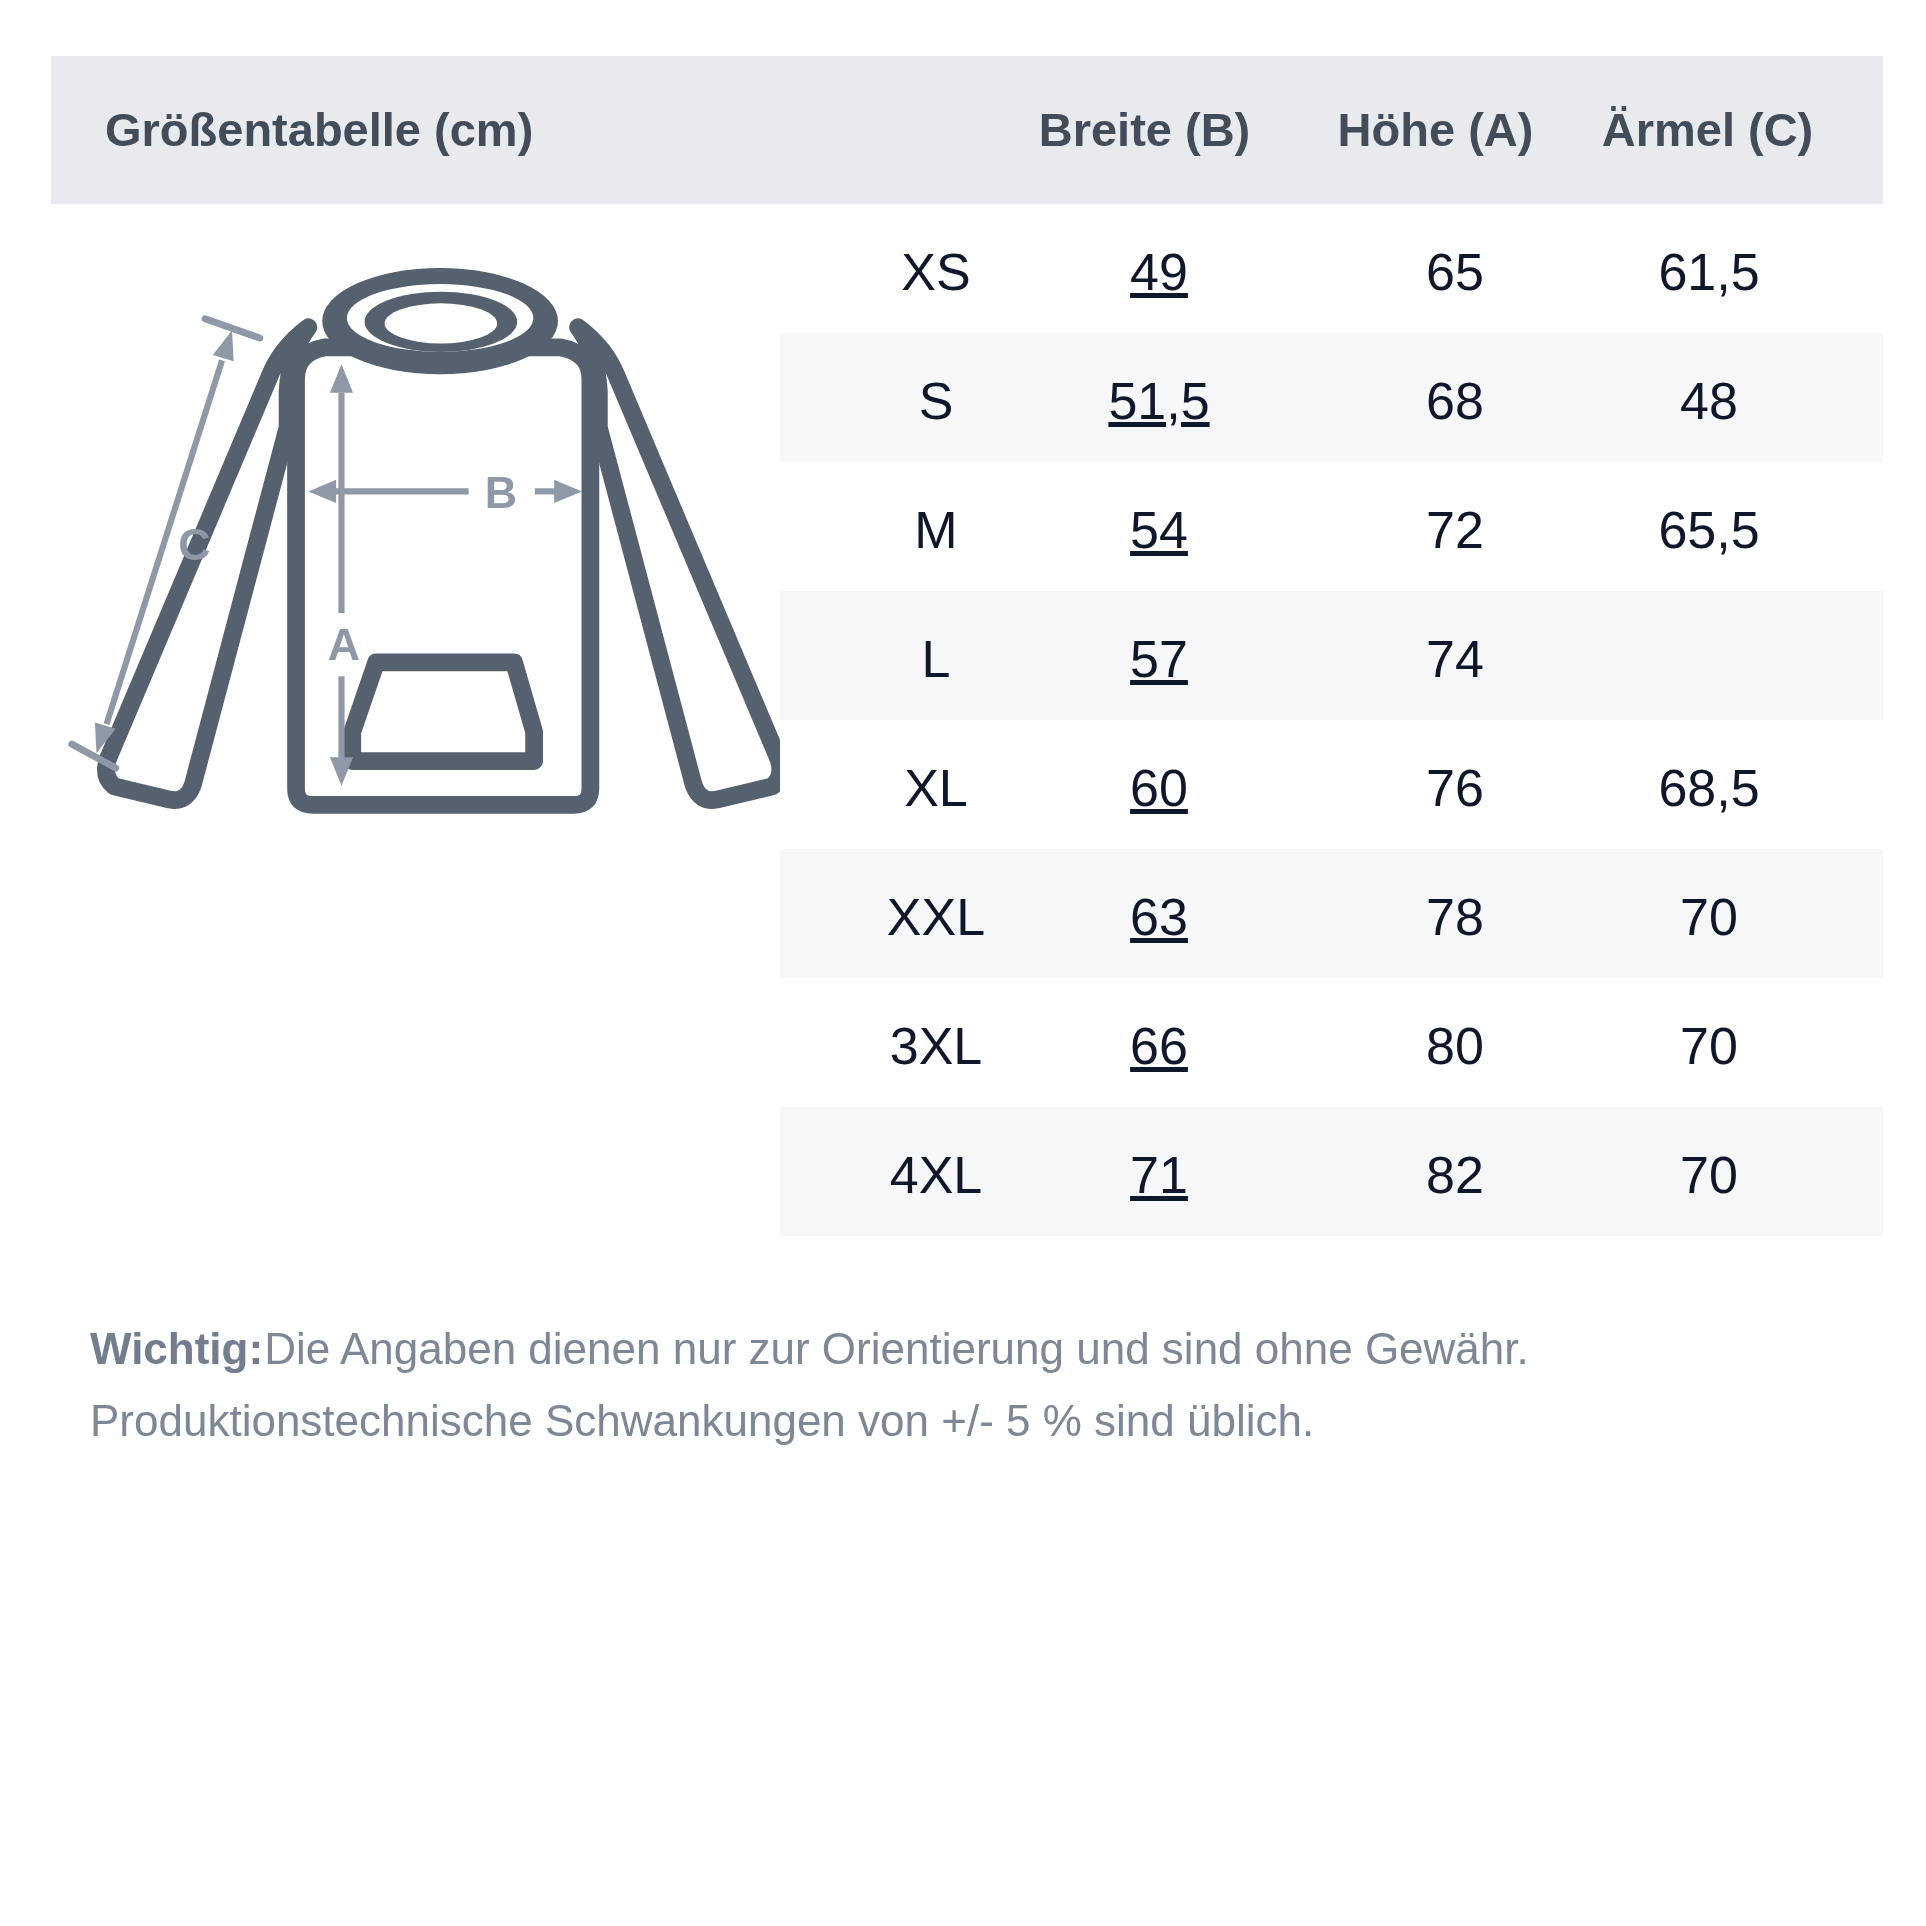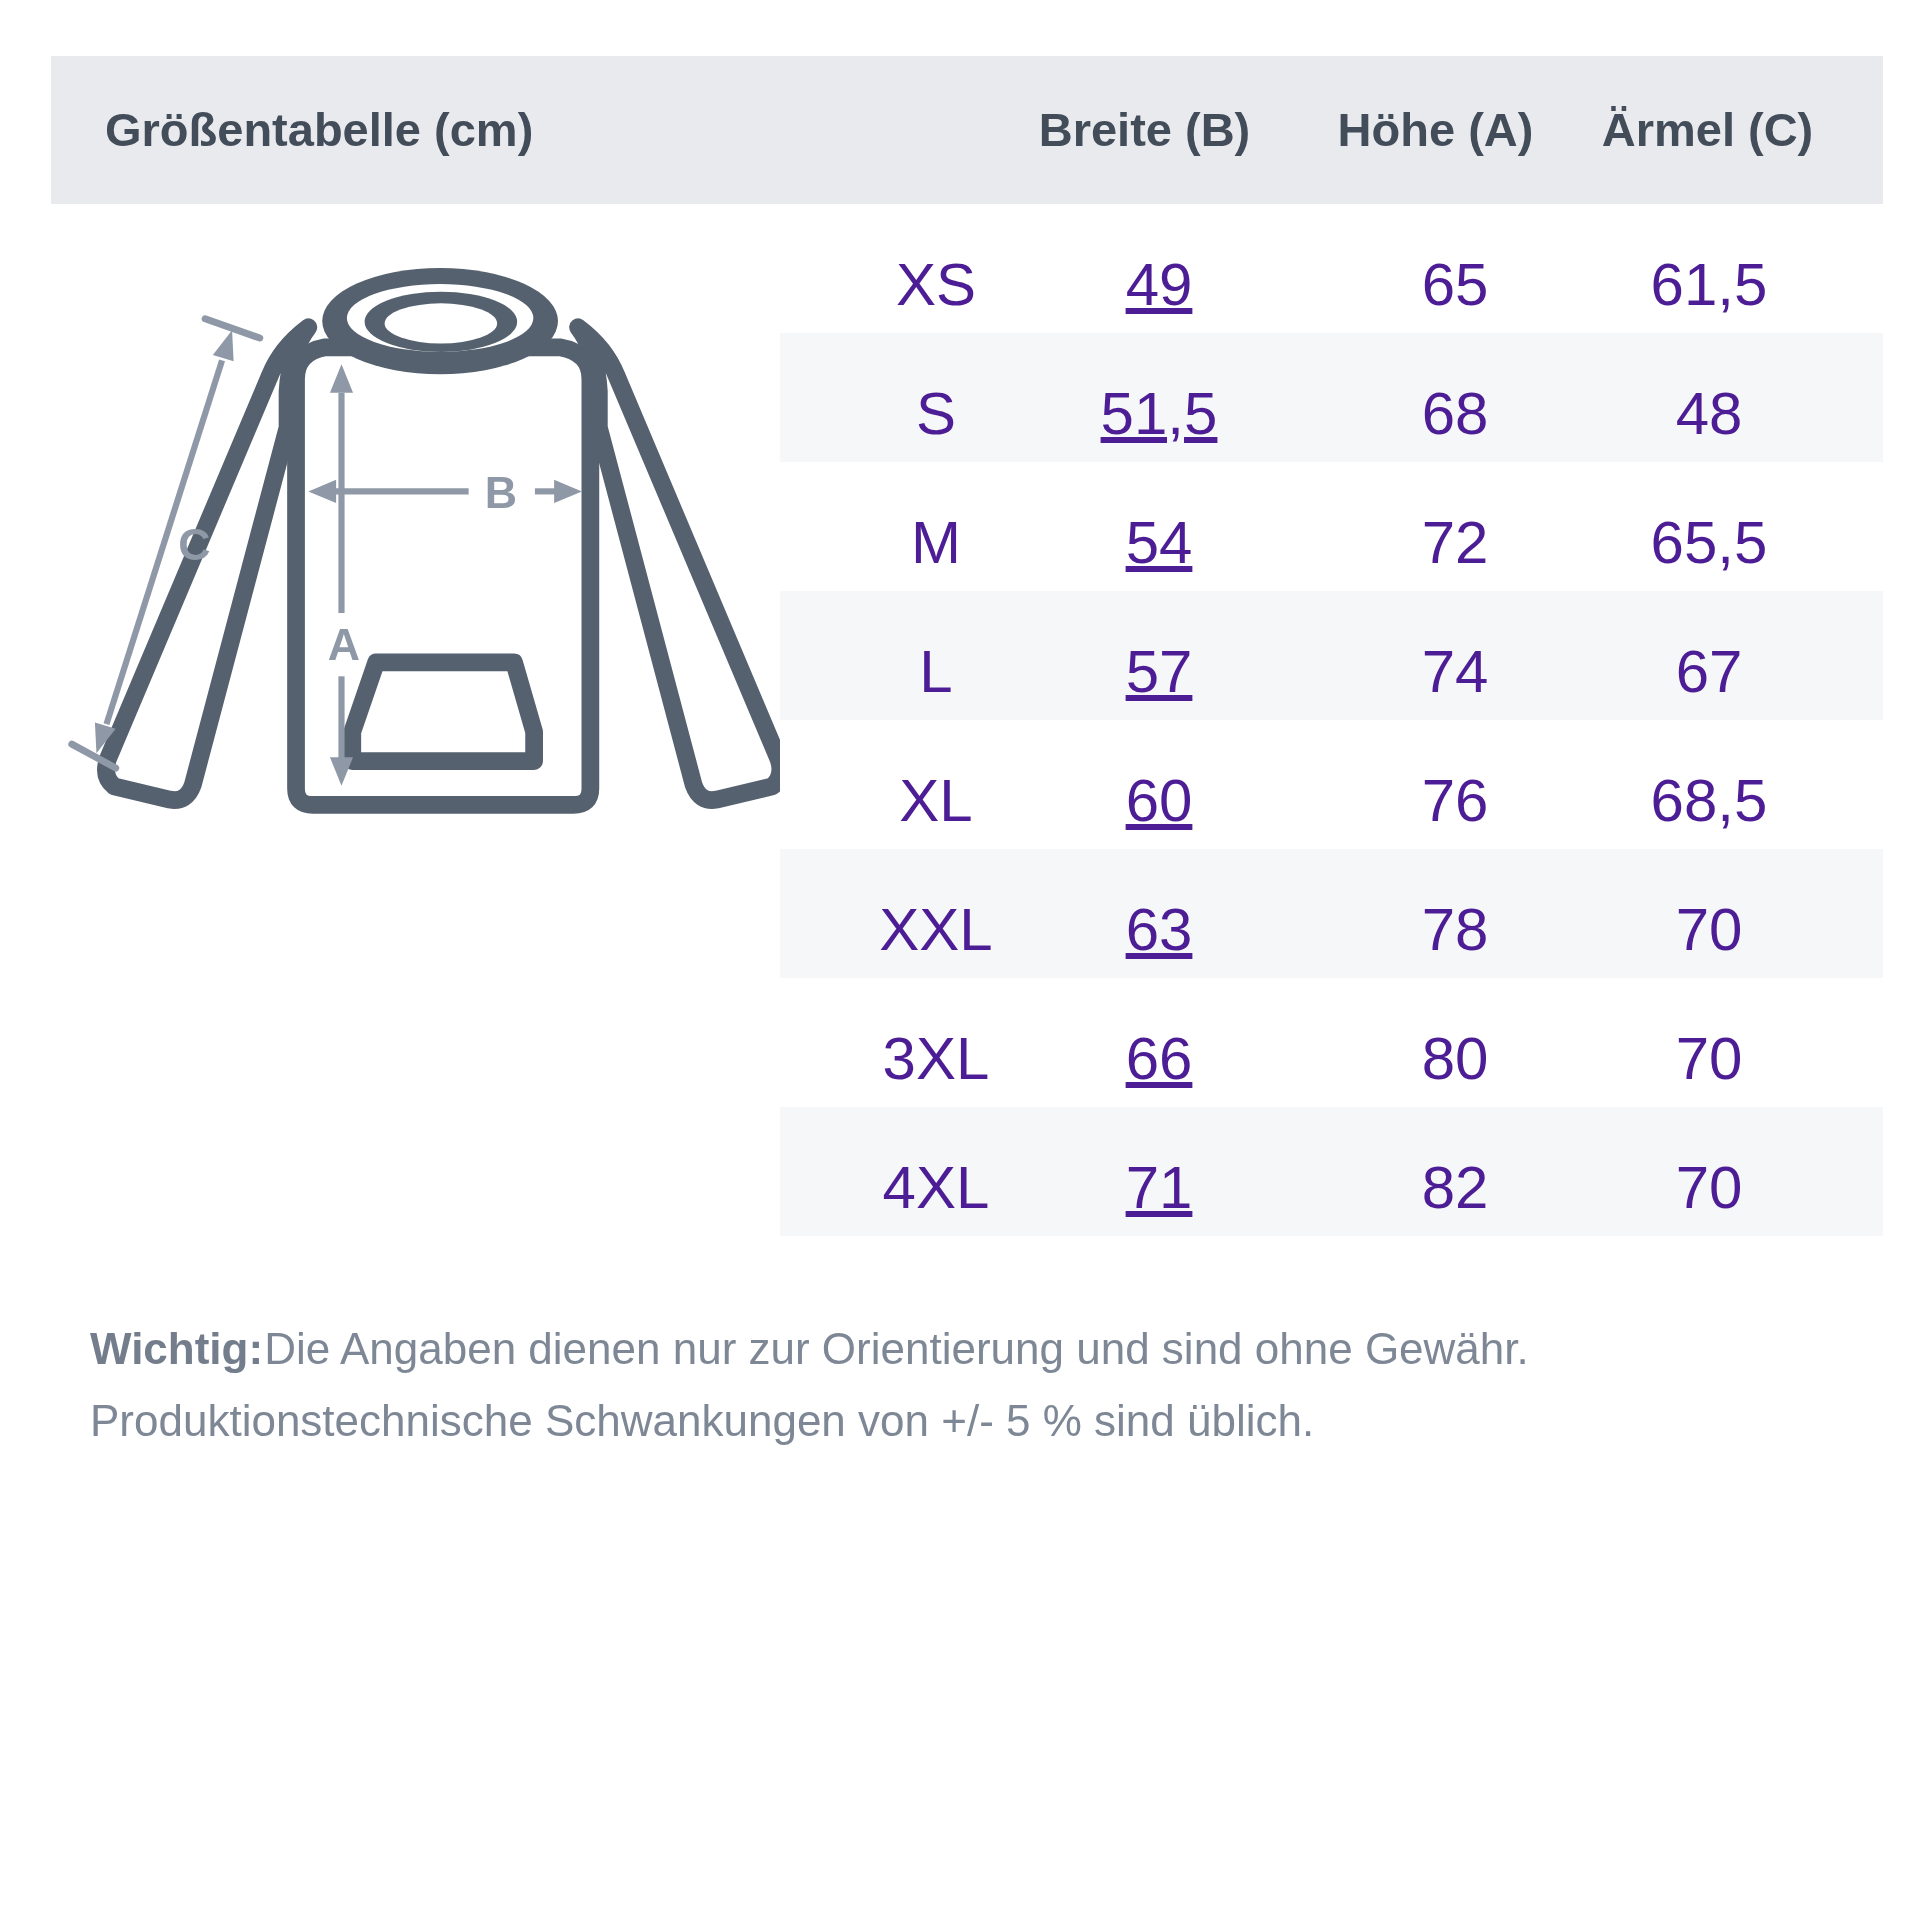--- a/index.html
+++ b/index.html
@@ -13,22 +13,22 @@
   .hcol{position:absolute;top:0;height:148px;line-height:148px;width:277px;text-align:center;
         font-size:47px;font-weight:bold;color:#434d5a;white-space:nowrap;}
   .hcol.breite{left:955px;}
   .hcol.hoehe{left:1246px;}
   .hcol.aermel{left:1518px;}
 
   
   .rows{position:absolute;left:780px;top:204px;width:1103px;}
   .row{position:relative;height:129px;background:#ffffff;}
   .row.striped{background:#f6f7f9;}
-  .cell{position:absolute;top:16px;height:129px;line-height:129px;text-align:center;
-        font-size:60px;color:#4c1d95;white-space:nowrap;}
+  .cell{position:absolute;top:4px;height:129px;line-height:129px;text-align:center;
+        font-size:52px;color:#0f172a;white-space:nowrap;}
   .c0{left:25px;width:262px;}
   .c1{left:248px;width:262px;text-decoration:underline;}
   .c2{left:544px;width:262px;}
   .c3{left:798px;width:262px;}
 
   
   .figure{position:absolute;left:51px;top:200px;width:732px;height:817px;}
   .outline-filled{fill:#ffffff;stroke:#55616e;stroke-width:23;stroke-linejoin:round;stroke-linecap:round;}
   .arrow-line{stroke:#8e98a6;stroke-width:8;fill:none;stroke-linecap:butt;}
   .arrow-tick{stroke:#8e98a6;stroke-width:9;fill:none;stroke-linecap:round;}
@@ -109,21 +109,20 @@
     <div class="row">
       <span class="cell c0">M</span>
       <span class="cell c1">54</span>
       <span class="cell c2">72</span>
       <span class="cell c3">65,5</span>
     </div>
     <div class="row striped">
       <span class="cell c0">L</span>
       <span class="cell c1">57</span>
       <span class="cell c2">74</span>
-      <span class="cell c3">67</span>
     </div>
     <div class="row">
       <span class="cell c0">XL</span>
       <span class="cell c1">60</span>
       <span class="cell c2">76</span>
       <span class="cell c3">68,5</span>
     </div>
     <div class="row striped">
       <span class="cell c0">XXL</span>
       <span class="cell c1">63</span>

